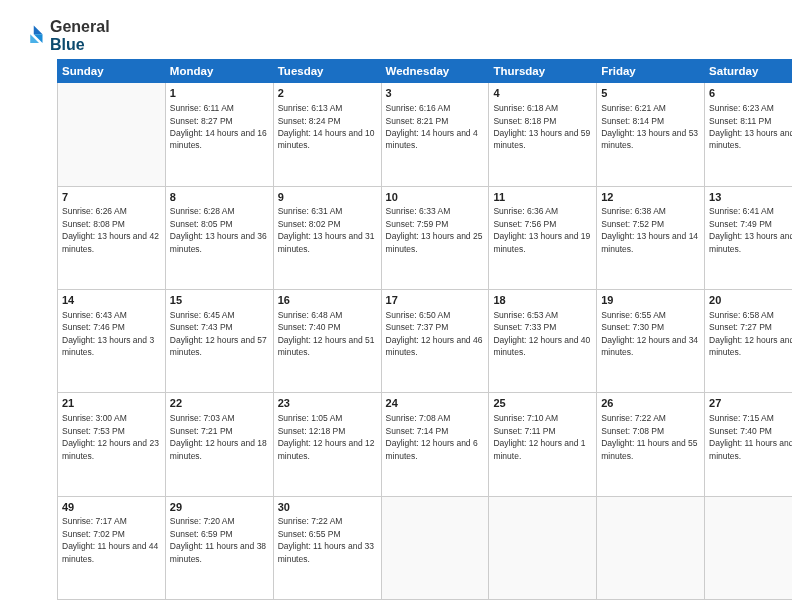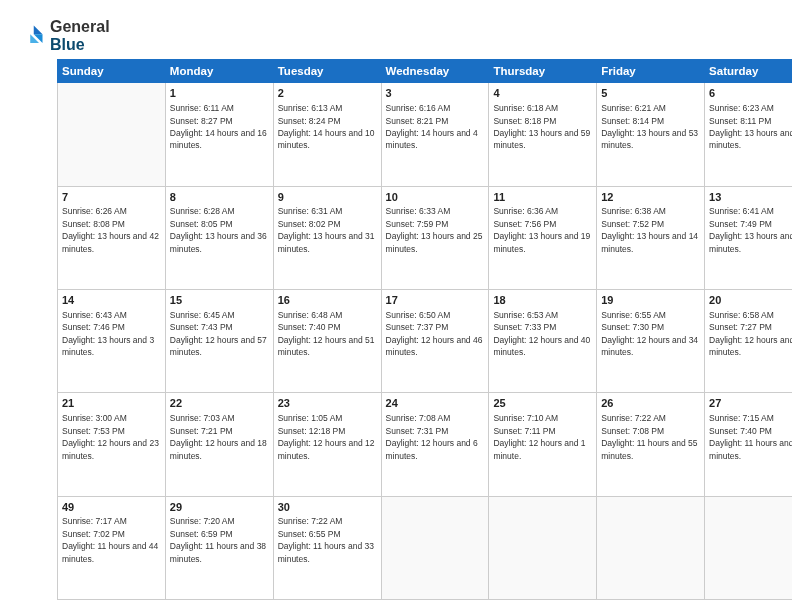--- a/index.html
+++ b/index.html
@@ -266,21 +266,21 @@
       </td>
           <td>
         <span class="day-number">23</span>
         <span class="cell-text">Sunrise: 1:05 AM</span><br>
         <span class="cell-text">Sunset: 12:18 PM</span><br>
         <span class="cell-text">Daylight: 12 hours and 12 minutes.</span>
       </td>
           <td>
         <span class="day-number">24</span>
         <span class="cell-text">Sunrise: 7:08 AM</span><br>
-        <span class="cell-text">Sunset: 7:31 PM</span><br>
+        <span class="cell-text">Sunset: 7:14 PM</span><br>
         <span class="cell-text">Daylight: 12 hours and 6 minutes.</span>
       </td>
           <td>
         <span class="day-number">25</span>
         <span class="cell-text">Sunrise: 7:10 AM</span><br>
         <span class="cell-text">Sunset: 7:11 PM</span><br>
         <span class="cell-text">Daylight: 12 hours and 1 minute.</span>
       </td>
           <td>
         <span class="day-number">26</span>

